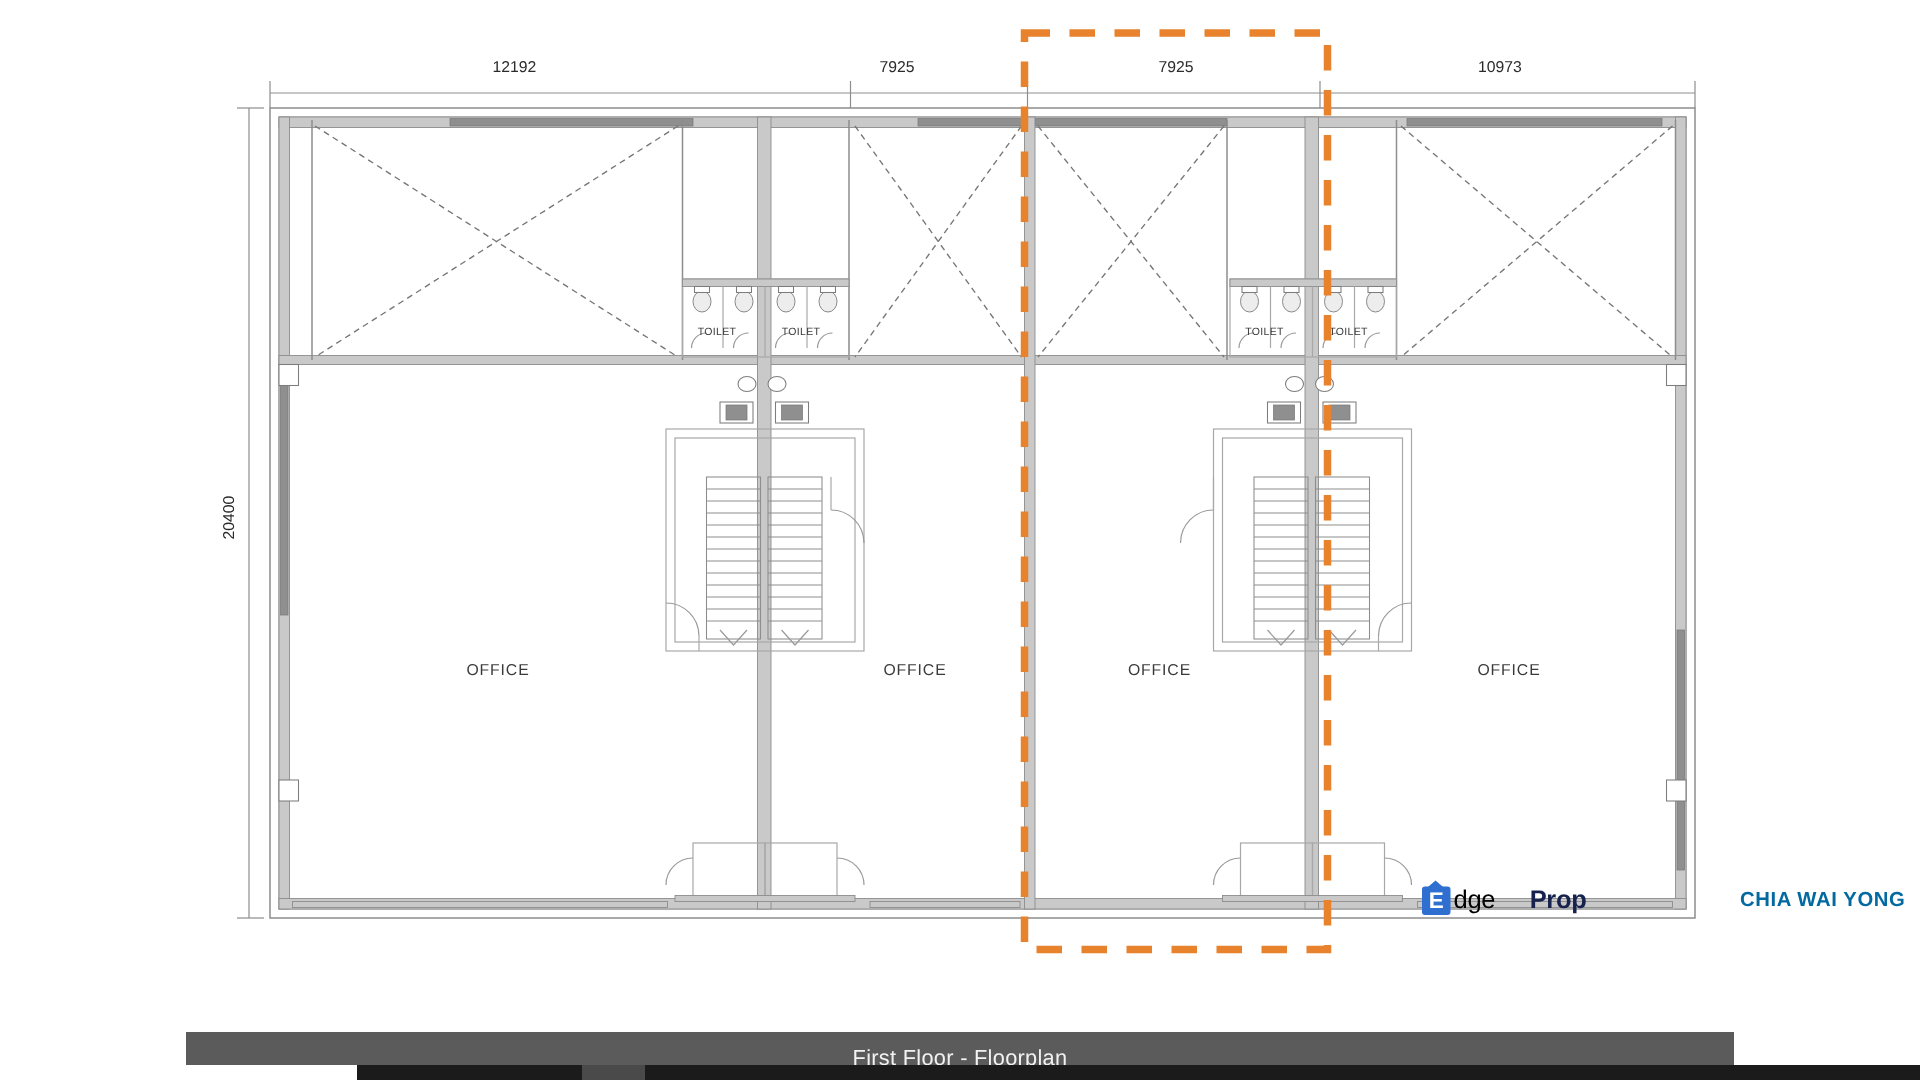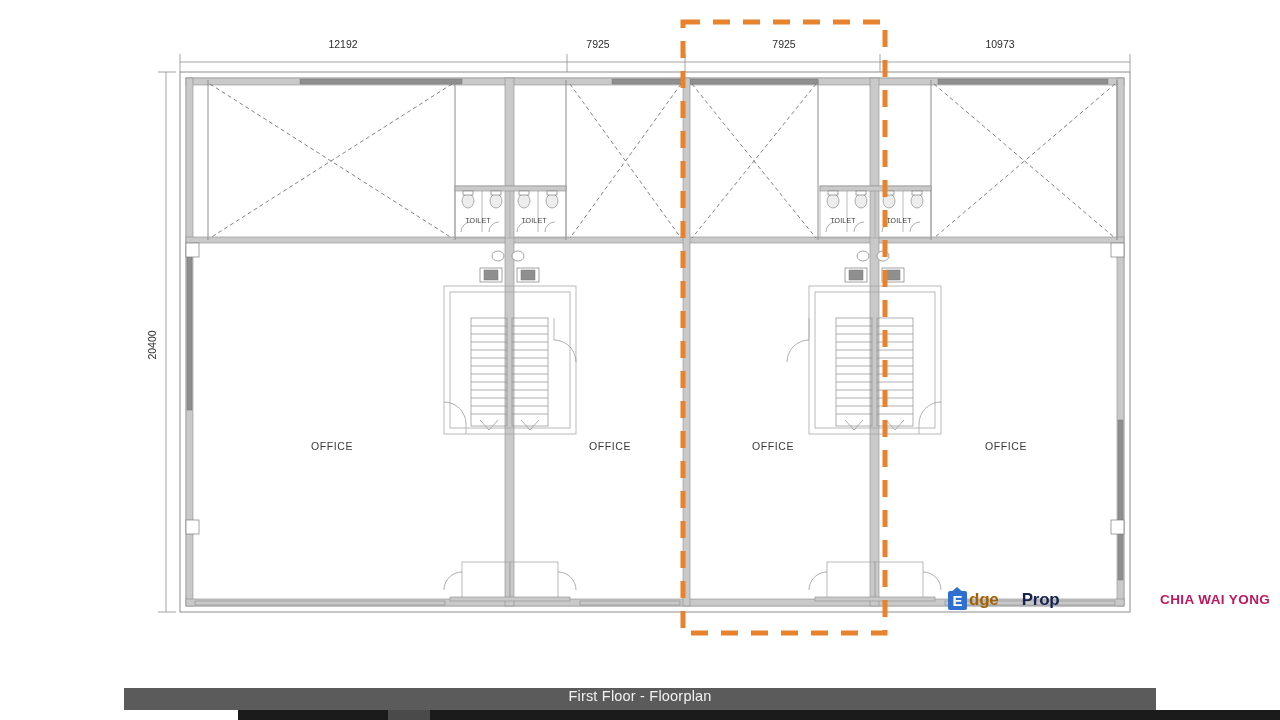--- a/index.html
+++ b/index.html
@@ -16,29 +16,29 @@
   
   #edgeprop-watermark{position:absolute;left:948px;top:588px;height:24px;
       display:flex;align-items:center;gap:2px;}
   .ep-badge{width:19px;height:19px;background:#2f6fd0;border-radius:2px;
       position:relative;display:flex;align-items:center;justify-content:center;}
   .ep-badge:before{content:"";position:absolute;left:2px;top:-4px;width:0;height:0;
       border-left:7.5px solid transparent;border-right:7.5px solid transparent;
       border-bottom:6px solid #2f6fd0;}
   .ep-badge span{color:#fff;font-size:15px;font-weight:bold;line-height:1;
       position:relative;z-index:2;}
-  .ep-dge{color:#a16207;font-size:17px;font-weight:bold;letter-spacing:-.2px;}
+  .ep-dge{color:#000000;font-size:17px;font-weight:normal;letter-spacing:-.2px;}
   .ep-prop{color:#16224d;font-size:17px;font-weight:bold;letter-spacing:-.2px;padding-left:21px;}
 
   #agent-name{position:absolute;left:1160px;top:592px;font-size:13.5px;
-      font-weight:bold;letter-spacing:.4px;color:#be185d;white-space:nowrap;}
+      font-weight:bold;letter-spacing:.4px;color:#0369a1;white-space:nowrap;}
 
   
   #caption-bar{position:absolute;left:124px;top:688px;width:1032px;height:26px;
-      background:#5b5b5b;display:flex;align-items:flex-start;justify-content:center;}
+      background:#5b5b5b;display:flex;align-items:flex-end;justify-content:center;}
   #caption-text{color:#f2f2f2;font-size:14.5px;letter-spacing:.2px;}
 
   
   #filmstrip{position:absolute;left:0;top:710px;width:1280px;height:10px;background:#ffffff;}
   .strip-seg{position:absolute;top:0;height:10px;}
 
   
   .wall        {stroke:#8d8d8d;fill:none;stroke-width:1;}
   .wall-thin   {stroke:#a8a8a8;fill:none;stroke-width:.8;}
   .wall-fill   {fill:#c9c9c9;stroke:#8d8d8d;stroke-width:.6;}

